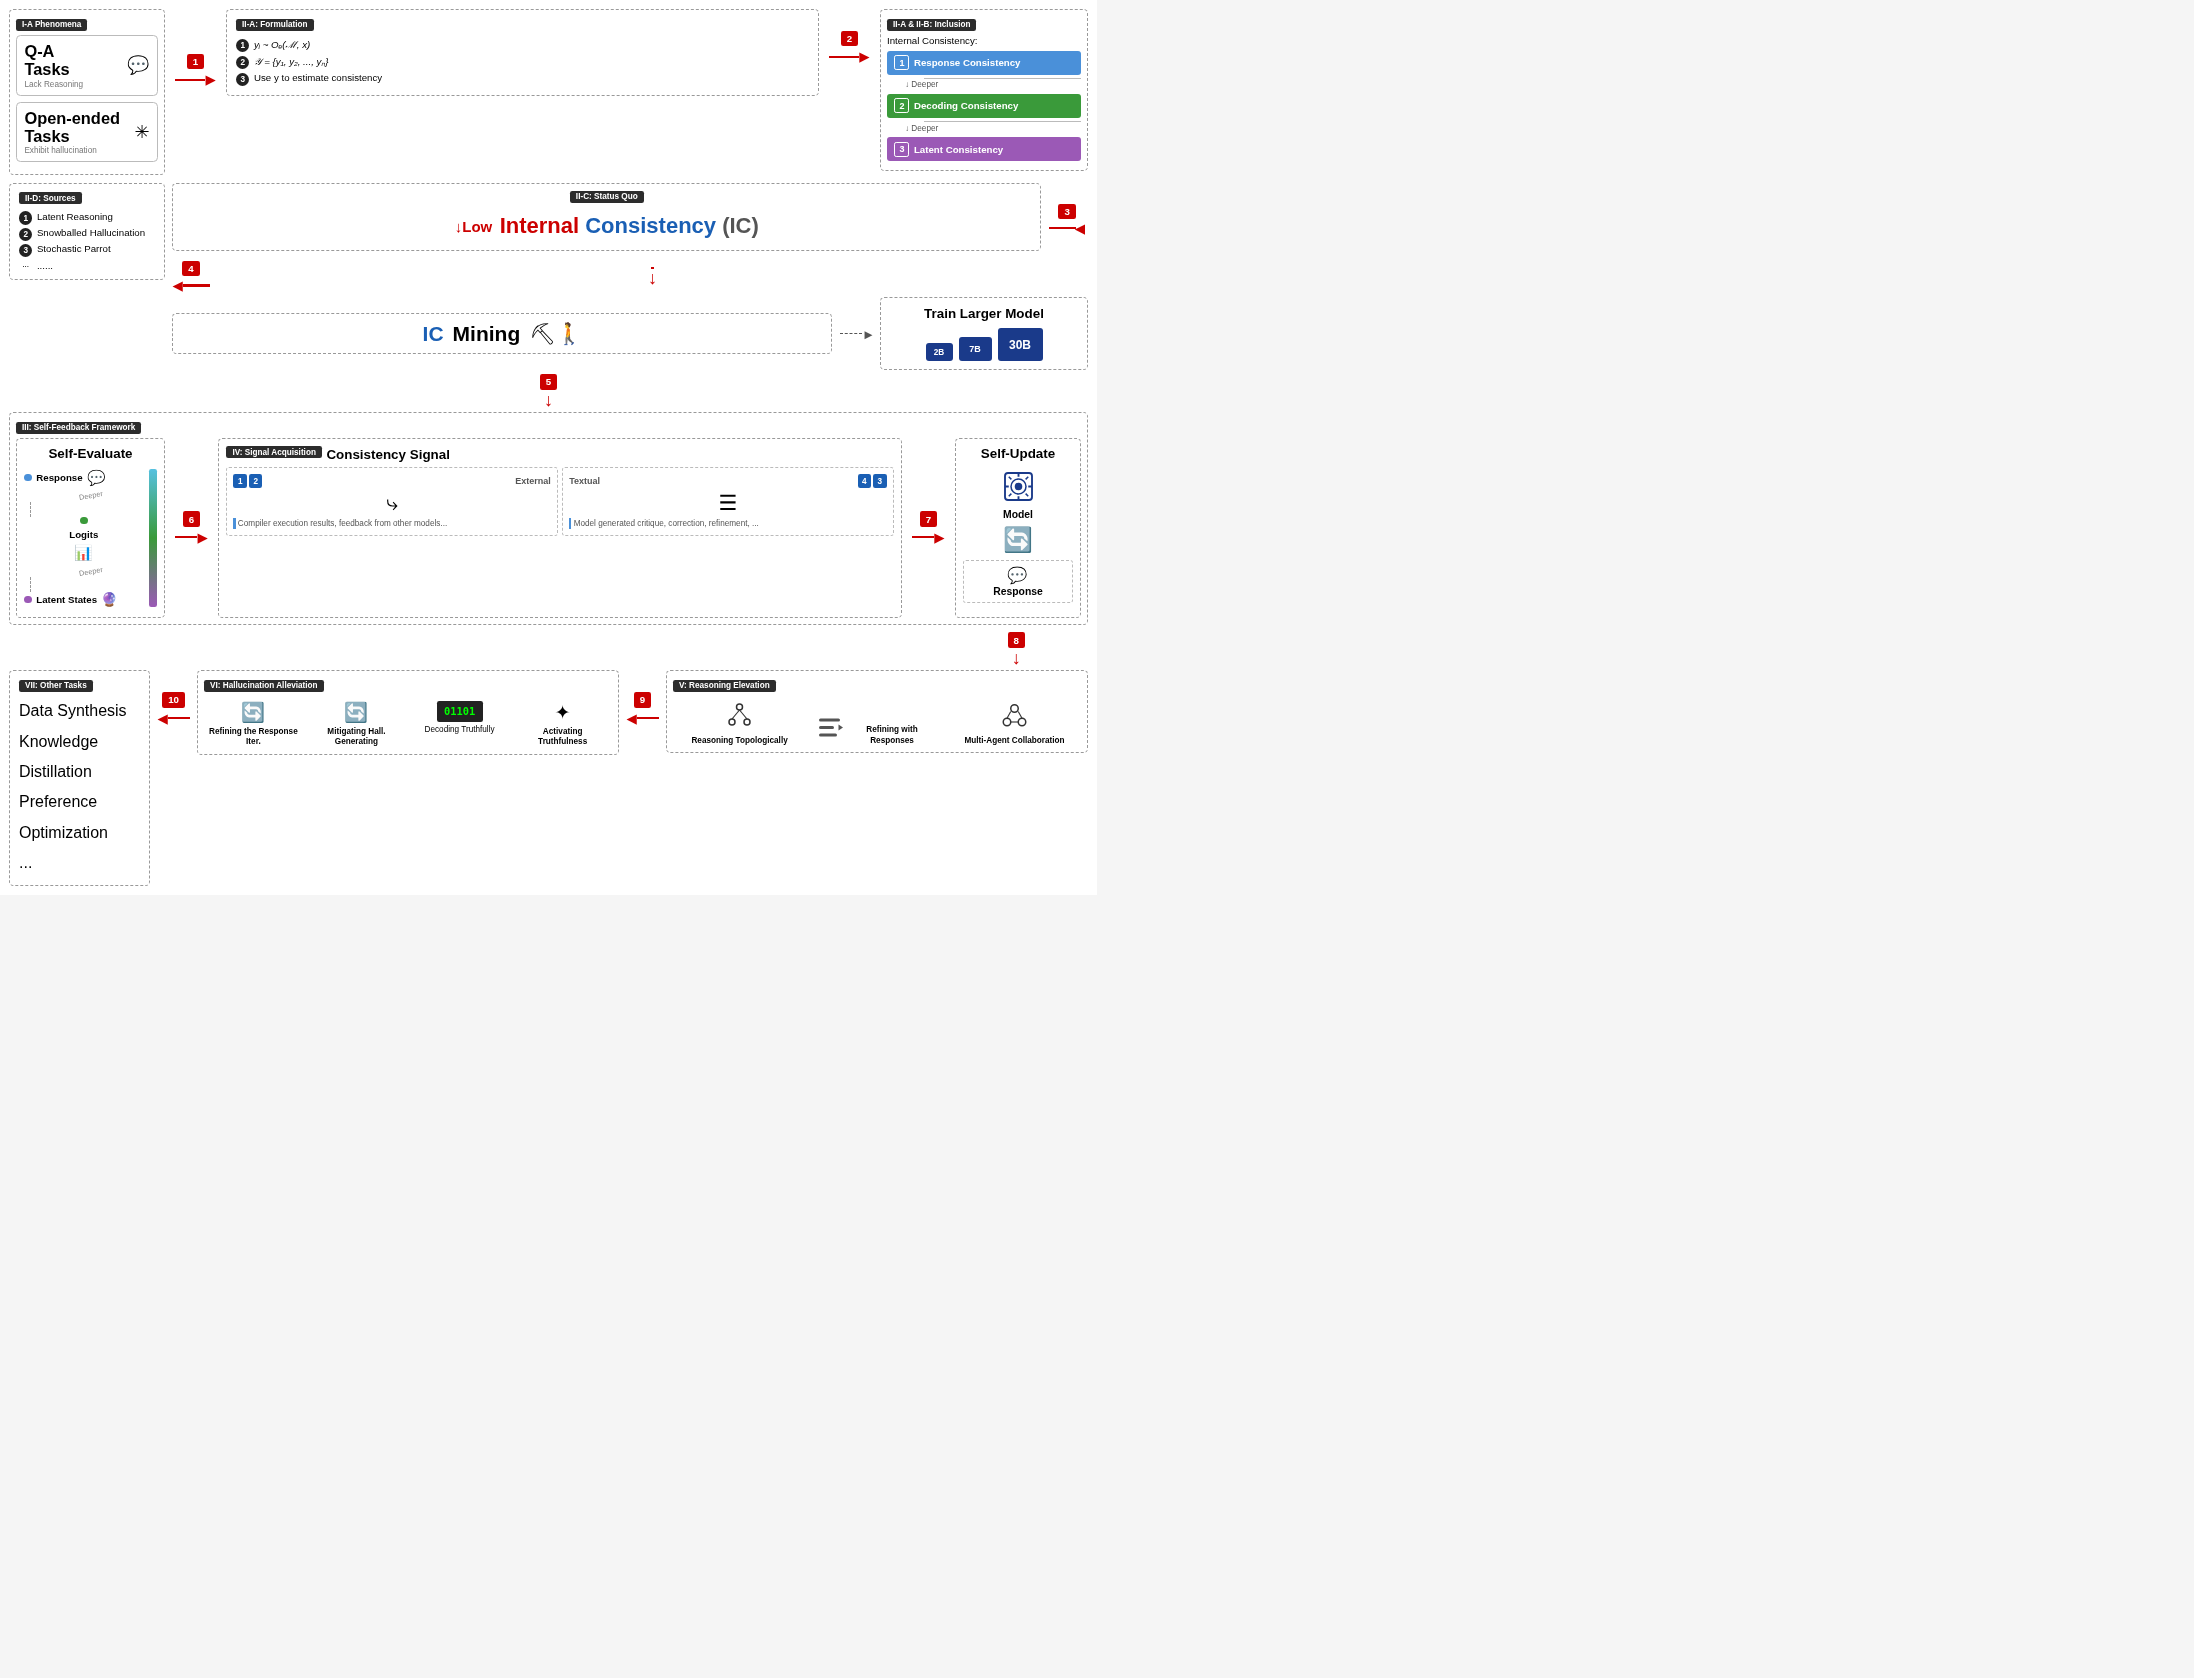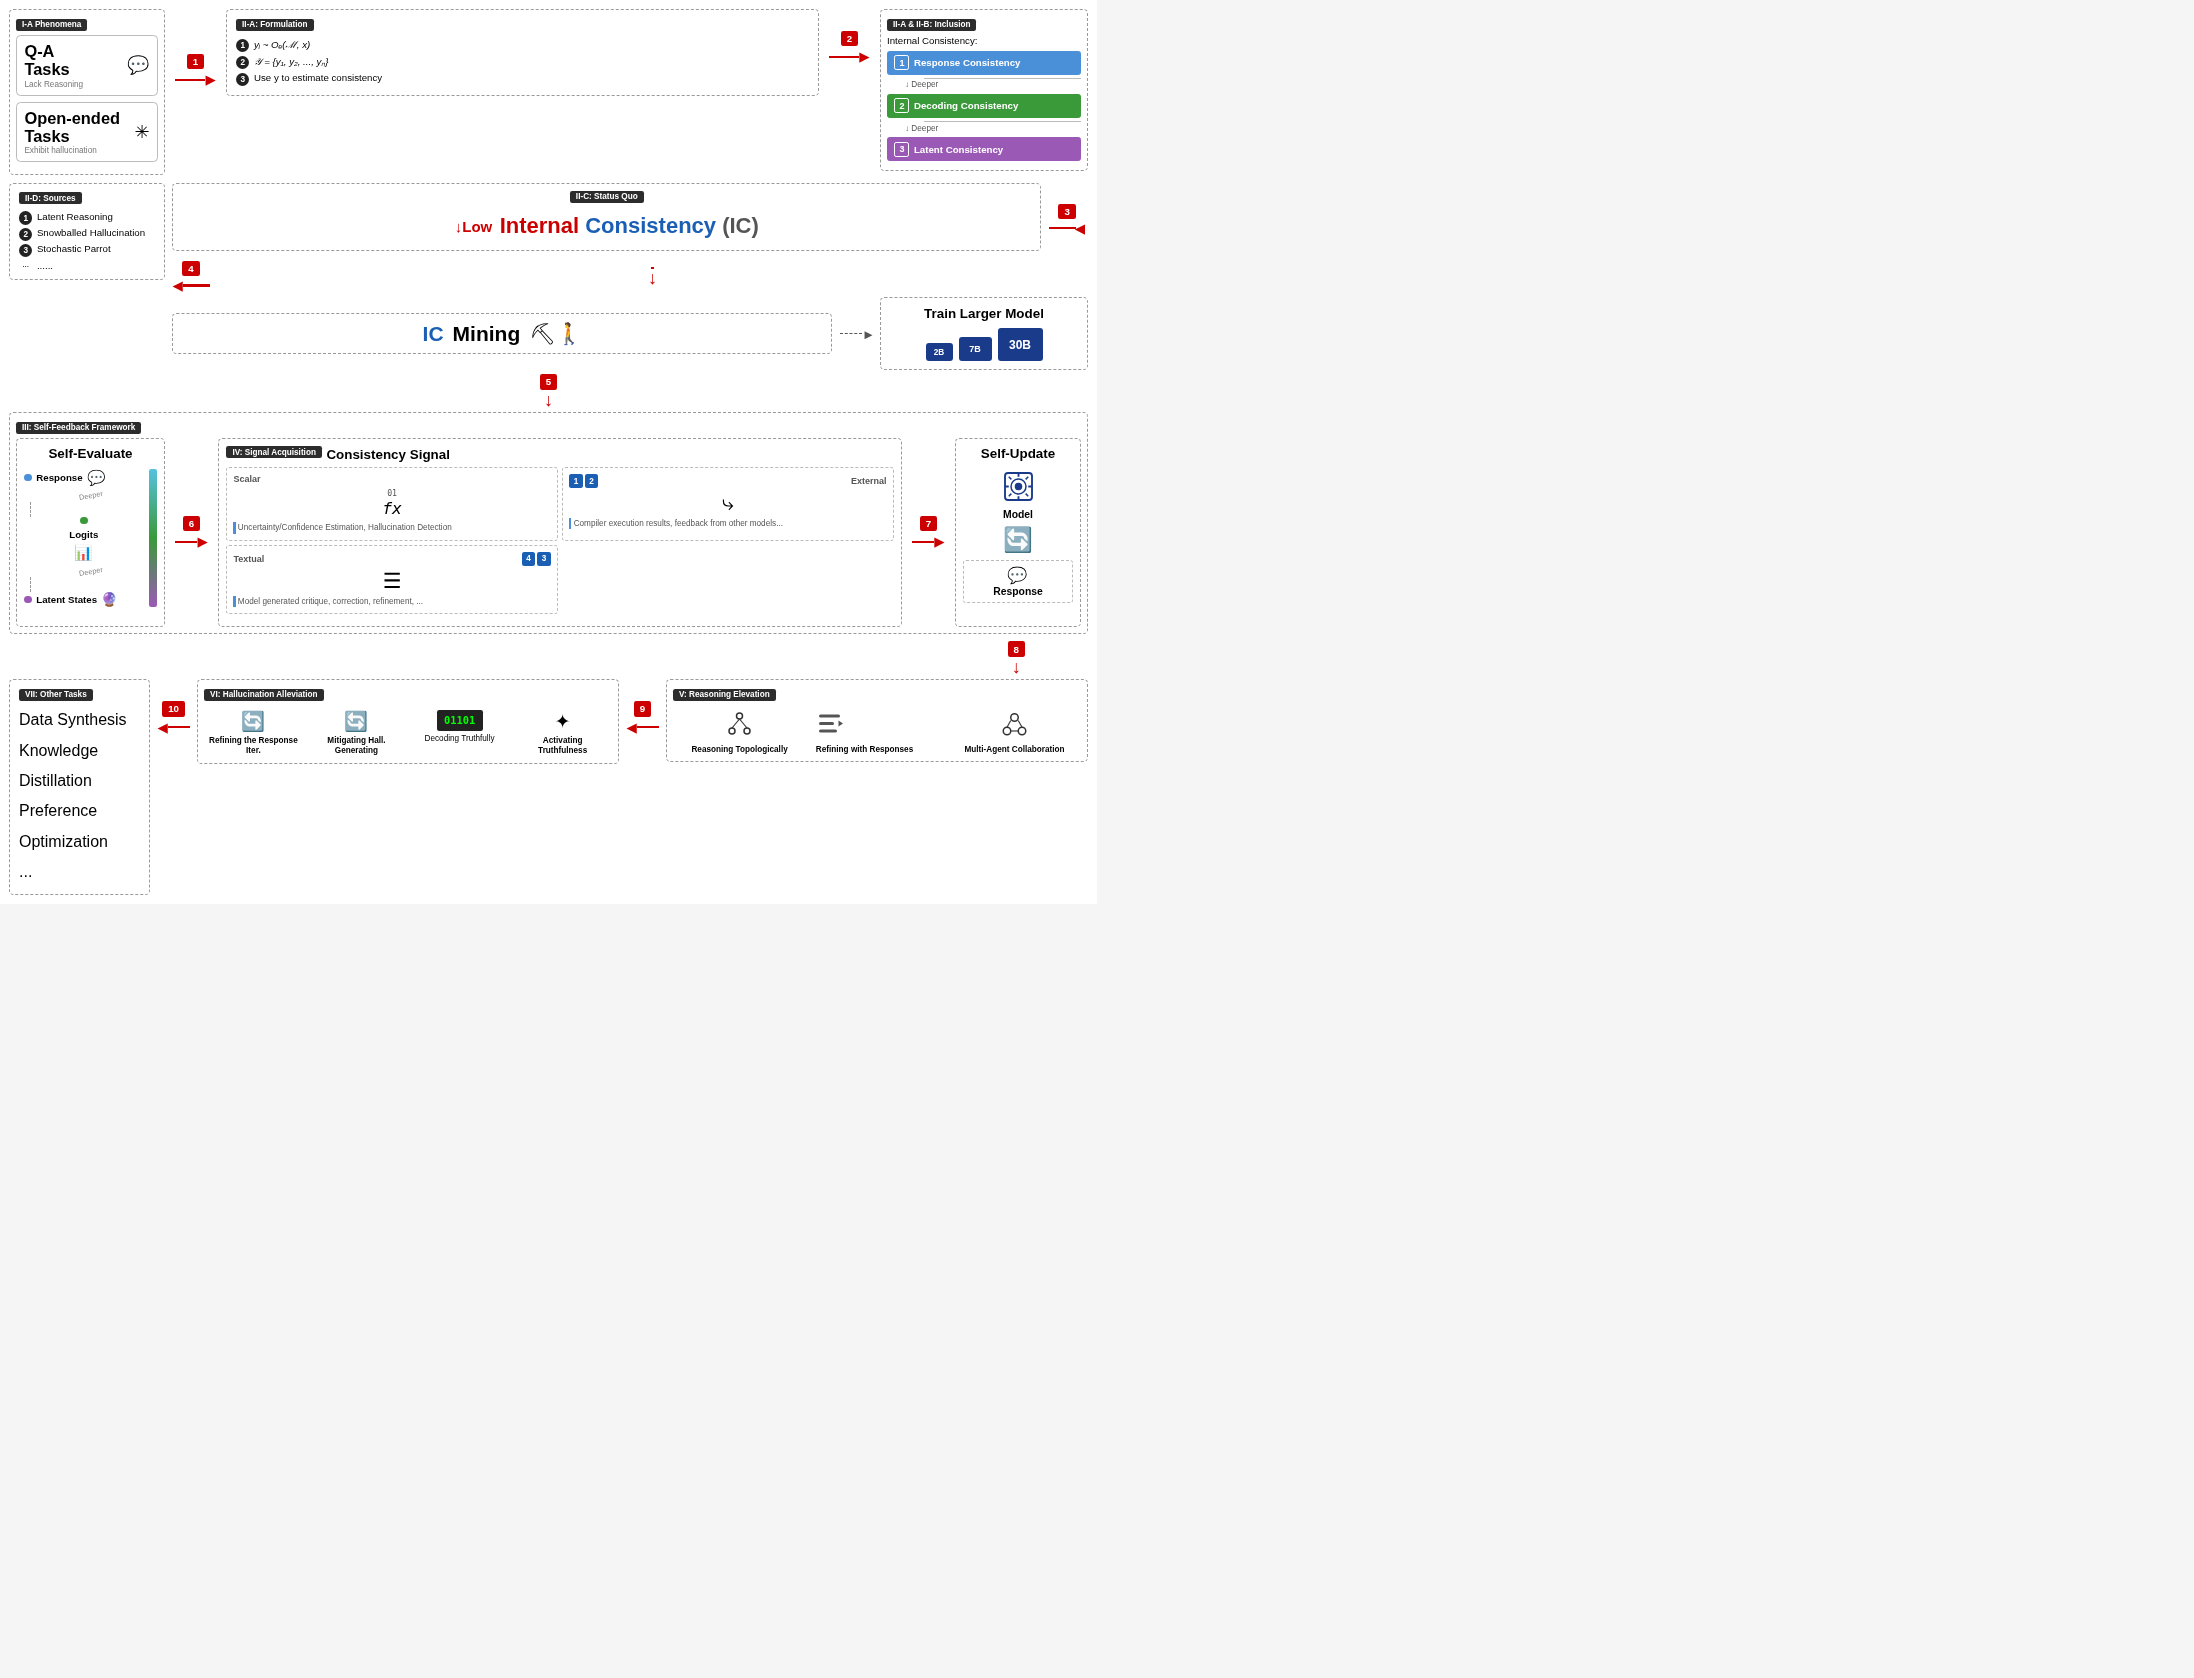--- a/index.html
+++ b/index.html
@@ -452,31 +452,20 @@
       </div>
 
       <div style="flex:1; border:1.1px dashed #999; border-radius:4.5px; padding:7.4px;">
         <div style="display:flex; align-items:center; gap:4.5px; margin-bottom:4.5px;">
           <div class="section-badge">IV: Signal Acquisition</div>
           <span style="font-size:13.4px; font-weight:bold;">Consistency Signal</span>
         </div>
 
         <div style="display:grid; grid-template-columns:1fr 1fr; grid-template-rows:1fr 1fr; gap:4.5px; height:calc(100% - 27px);">
 
-          <div style="border:0.7px dashed #bbb; border-radius:3px; padding:6px;">
-            <div style="font-size:9px; font-weight:bold; color:#555; margin-bottom:3px;">Scalar</div>
-            <div style="text-align:center; font-size:16.4px; font-family:monospace; margin:4.5px 0;">
-              <div style="font-size:8.2px; color:#555; line-height:1.2;">01</div>
-              <div style="font-size:16.4px; font-style:italic;">fx</div>
-            </div>
-            <div style="display:flex; gap:2.2px;">
-              <div style="width:2.2px; background:#4a90d9; flex-shrink:0;"></div>
-              <div style="font-size:8.2px; color:#555; line-height:1.4;">Uncertainty/Confidence Estimation, Hallucination Detection</div>
-            </div>
-          </div>
 
           <div style="border:0.7px dashed #bbb; border-radius:3px; padding:6px;">
             <div style="display:flex; justify-content:space-between; align-items:center; margin-bottom:3px;">
               <div style="display:flex; gap:2.2px;">
                 <div style="background:#1a5fb4; color:white; font-size:8.2px; font-weight:bold; width:13.4px; height:13.4px; border-radius:2.2px; display:flex; align-items:center; justify-content:center;">1</div>
                 <div style="background:#1a5fb4; color:white; font-size:8.2px; font-weight:bold; width:13.4px; height:13.4px; border-radius:2.2px; display:flex; align-items:center; justify-content:center;">2</div>
               </div>
               <div style="font-size:9px; font-weight:bold; color:#555;">External</div>
             </div>
             <div style="text-align:center; font-size:21px; margin:3px 0;">⤷</div>
@@ -616,21 +605,21 @@
               <circle cx="8" cy="28" r="4" fill="none" stroke="#333" stroke-width="2"></circle>
               <circle cx="28" cy="28" r="4" fill="none" stroke="#333" stroke-width="2"></circle>
               <line x1="18" y1="12" x2="8" y2="24" stroke="#333" stroke-width="1.5"></line>
               <line x1="18" y1="12" x2="28" y2="24" stroke="#333" stroke-width="1.5"></line>
             </svg>
           </div>
           <div style="font-size:8.2px; font-weight:bold; line-height:1.3;">Reasoning
 Topologically</div>
         </div>
 
-        <div style="display:flex; flex-direction:column; align-items:flex-start; gap:3px; text-align:center; width:30%;">
+        <div style="display:flex; flex-direction:row; align-items:flex-end; gap:3px; text-align:center; width:30%;">
           <div style="font-size:19.3px;">
             <svg width="27" height="27" viewBox="0 0 36 36">
               <rect x="4" y="6" width="28" height="4" rx="2" fill="#555"></rect>
               <rect x="4" y="16" width="20" height="4" rx="2" fill="#555"></rect>
               <rect x="4" y="26" width="24" height="4" rx="2" fill="#555"></rect>
               <polygon points="30,14 36,18 30,22" fill="#555"></polygon>
             </svg>
           </div>
           <div style="font-size:8.2px; font-weight:bold; line-height:1.3;">Refining with
 Responses</div>

